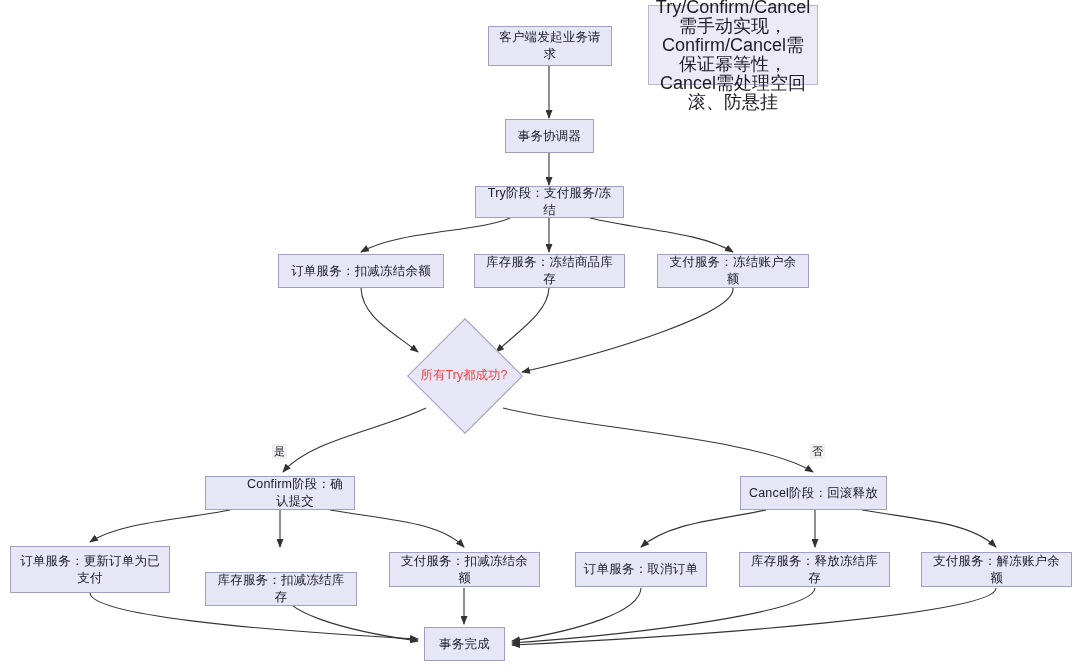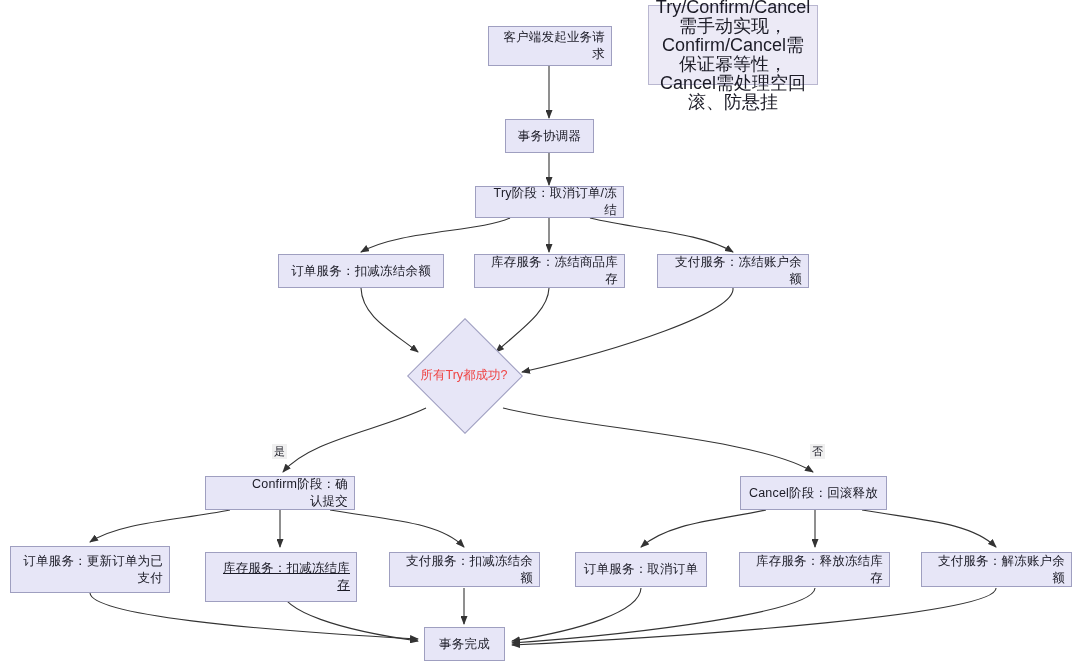--- a/index.html
+++ b/index.html
@@ -29,21 +29,21 @@
     position: absolute;
     box-sizing: border-box;
     background: #e7e6f7;
     border: 1px solid #9f9fc0;
     color: #1b1b26;
     font-size: 12.5px;
     line-height: 17px;
     display: flex;
     align-items: center;
     justify-content: center;
-    text-align: right;
+    text-align: center;
     padding: 2px 6px;
     letter-spacing: 0.2px;
   }
   .note {
     position: absolute;
     box-sizing: border-box;
     background: #eceaf6;
     border: 1px solid #b9b7d0;
     color: #1b1b26;
     font-size: 18px;
@@ -145,21 +145,21 @@
 
   <div class="note" style="left:648px;top:5px;width:170px;height:80px;">
     <span>注：Try/Confirm/Cancel需手动实现，Confirm/Cancel需保证幂等性，Cancel需处理空回滚、防悬挂</span>
   </div>
 
   <div class="node" style="left:505px;top:119px;width:89px;height:34px;">
     <span>事务协调器</span>
   </div>
 
   <div class="node" style="left:475px;top:186px;width:149px;height:32px;">
-    <span>Try阶段：取消订单/冻结</span>
+    <span>Try阶段：支付服务/冻结</span>
   </div>
 
   <div class="node" style="left:278px;top:254px;width:166px;height:34px;">
     <span>订单服务：扣减冻结余额</span>
   </div>
 
   <div class="node" style="left:474px;top:254px;width:151px;height:34px;">
     <span>库存服务：冻结商品库存</span>
   </div>
 
@@ -185,21 +185,21 @@
   </div>
 
   <div class="node" style="left:740px;top:476px;width:147px;height:34px;">
     <span>Cancel阶段：回滚释放</span>
   </div>
 
   <div class="node" style="left:10px;top:546px;width:160px;height:47px;">
     <span>订单服务：更新订单为已支付</span>
   </div>
 
-  <div class="node" style="left:205px;top:552px;width:152px;height:50px;text-decoration:underline;">
+  <div class="node" style="left:205px;top:572px;width:152px;height:34px;">
     <span>库存服务：扣减冻结库存</span>
   </div>
 
   <div class="node" style="left:389px;top:552px;width:151px;height:35px;">
     <span>支付服务：扣减冻结余额</span>
   </div>
 
   <div class="node" style="left:575px;top:552px;width:132px;height:35px;">
     <span>订单服务：取消订单</span>
   </div>

